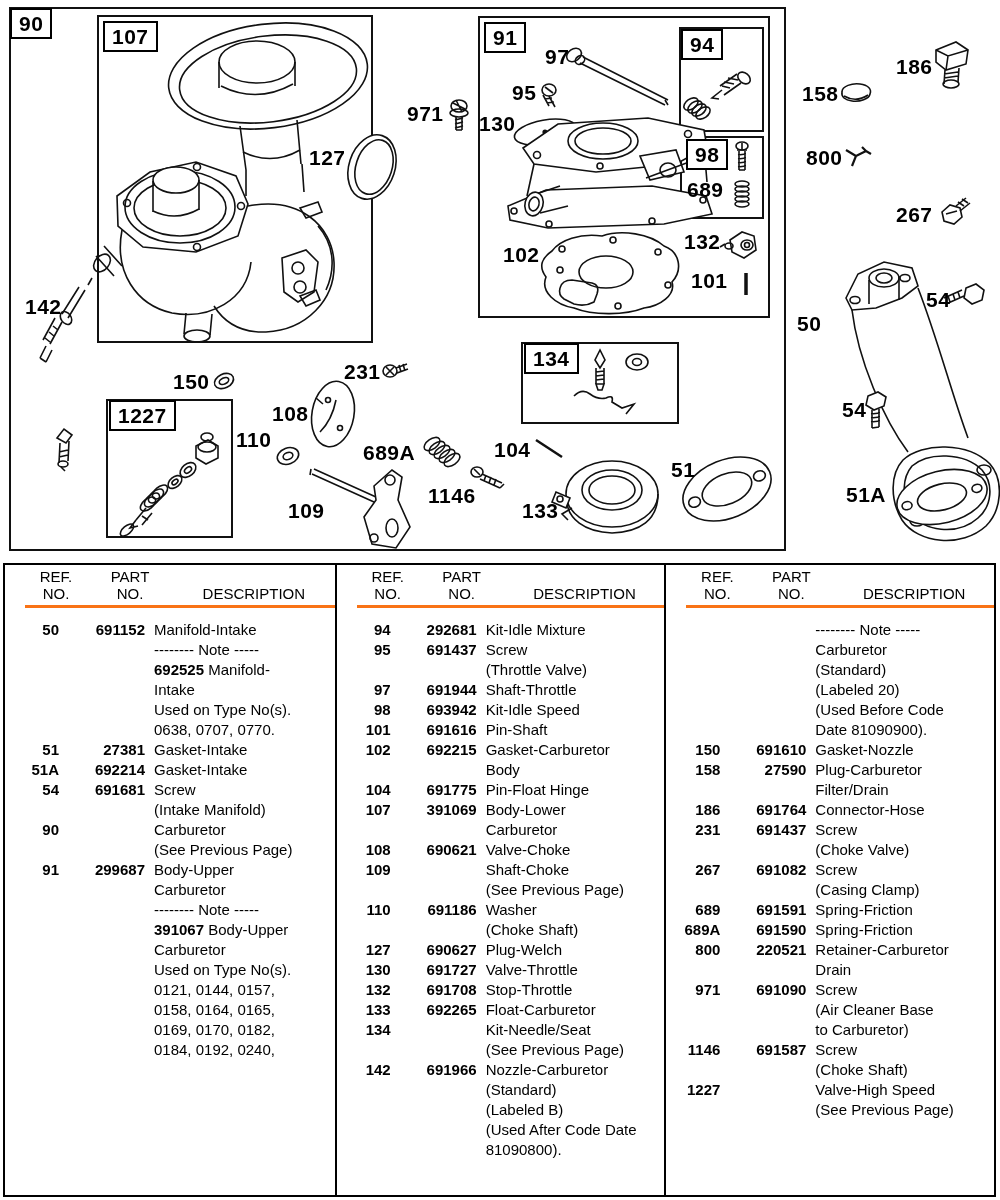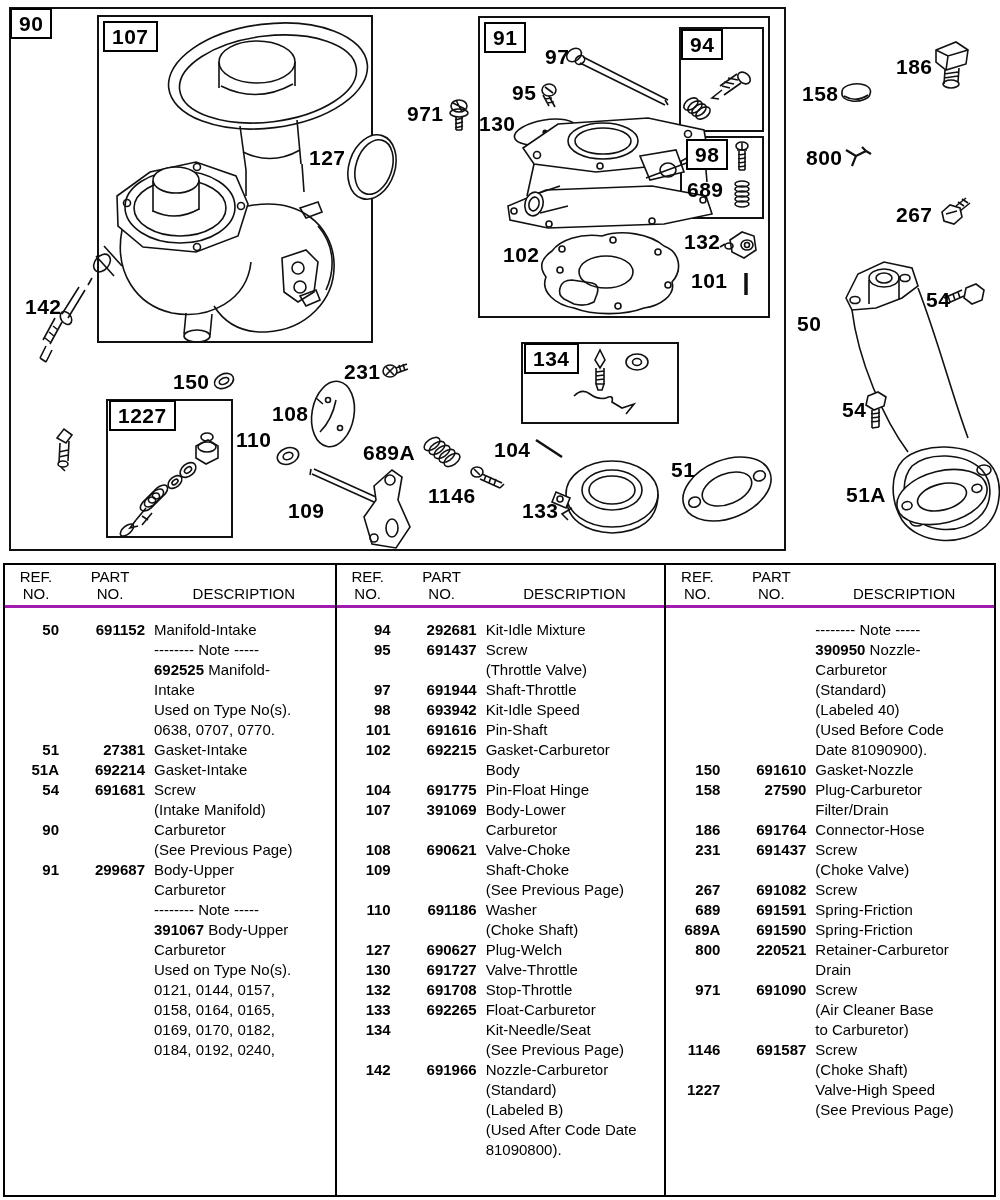--- a/index.html
+++ b/index.html
@@ -20,23 +20,23 @@
   }
   
   .parts-table {
     position:absolute; left:3px; top:563px; width:993px; height:634px;
     border:2px solid #000; display:grid; grid-template-columns:1fr 1fr 1fr;
     background:#fff;
   }
   .col { border-left:2px solid #000; display:flex; flex-direction:column; }
   .col:first-child { border-left:none; }
   .col-header {
-    height:43px; border-bottom:3px solid #a21caf;
+    height:43px; border-bottom:3px solid #f97316;
     display:grid; grid-template-columns:62px 86px 1fr; align-items:end;
-    font-size:15px; padding-bottom:3px;
+    font-size:15px; padding-bottom:3px;margin-left:20px;
   }
   .col-header .hc { text-align:center; line-height:17px; }
   .col-body { padding-top:12px; font-size:15px; }
   .trow { display:grid; grid-template-columns:62px 86px 1fr; line-height:20px; }
   .trow .ref  { text-align:right; padding-right:8px; font-weight:700; }
   .trow .part { text-align:right; padding-right:8px; font-weight:700; }
   .trow .desc { padding-left:1px; }
   .trow .desc.b { font-weight:400; }
   .trow .desc b { font-weight:700; }
 </style>
@@ -658,36 +658,31 @@
       </div>
       <div class="col-body">
           <div class="trow">
             <span class="ref"></span>
             <span class="part"></span>
             <span class="desc b">-------- Note -----</span>
           </div>
           <div class="trow">
             <span class="ref"></span>
             <span class="part"></span>
-            <span class="desc"><b>390950</b> Nozzle-</span>
-          </div>
-          <div class="trow">
-            <span class="ref"></span>
-            <span class="part"></span>
             <span class="desc">Carburetor</span>
           </div>
           <div class="trow">
             <span class="ref"></span>
             <span class="part"></span>
             <span class="desc">(Standard)</span>
           </div>
           <div class="trow">
             <span class="ref"></span>
             <span class="part"></span>
-            <span class="desc">(Labeled 40)</span>
+            <span class="desc">(Labeled 20)</span>
           </div>
           <div class="trow">
             <span class="ref"></span>
             <span class="part"></span>
             <span class="desc">(Used Before Code</span>
           </div>
           <div class="trow">
             <span class="ref"></span>
             <span class="part"></span>
             <span class="desc">Date 81090900).</span>
@@ -721,20 +716,25 @@
             <span class="ref"></span>
             <span class="part"></span>
             <span class="desc">(Choke Valve)</span>
           </div>
           <div class="trow">
             <span class="ref">267</span>
             <span class="part">691082</span>
             <span class="desc">Screw</span>
           </div>
           <div class="trow">
+            <span class="ref"></span>
+            <span class="part"></span>
+            <span class="desc">(Casing Clamp)</span>
+          </div>
+          <div class="trow">
             <span class="ref">689</span>
             <span class="part">691591</span>
             <span class="desc">Spring-Friction</span>
           </div>
           <div class="trow">
             <span class="ref">689A</span>
             <span class="part">691590</span>
             <span class="desc">Spring-Friction</span>
           </div>
           <div class="trow">

